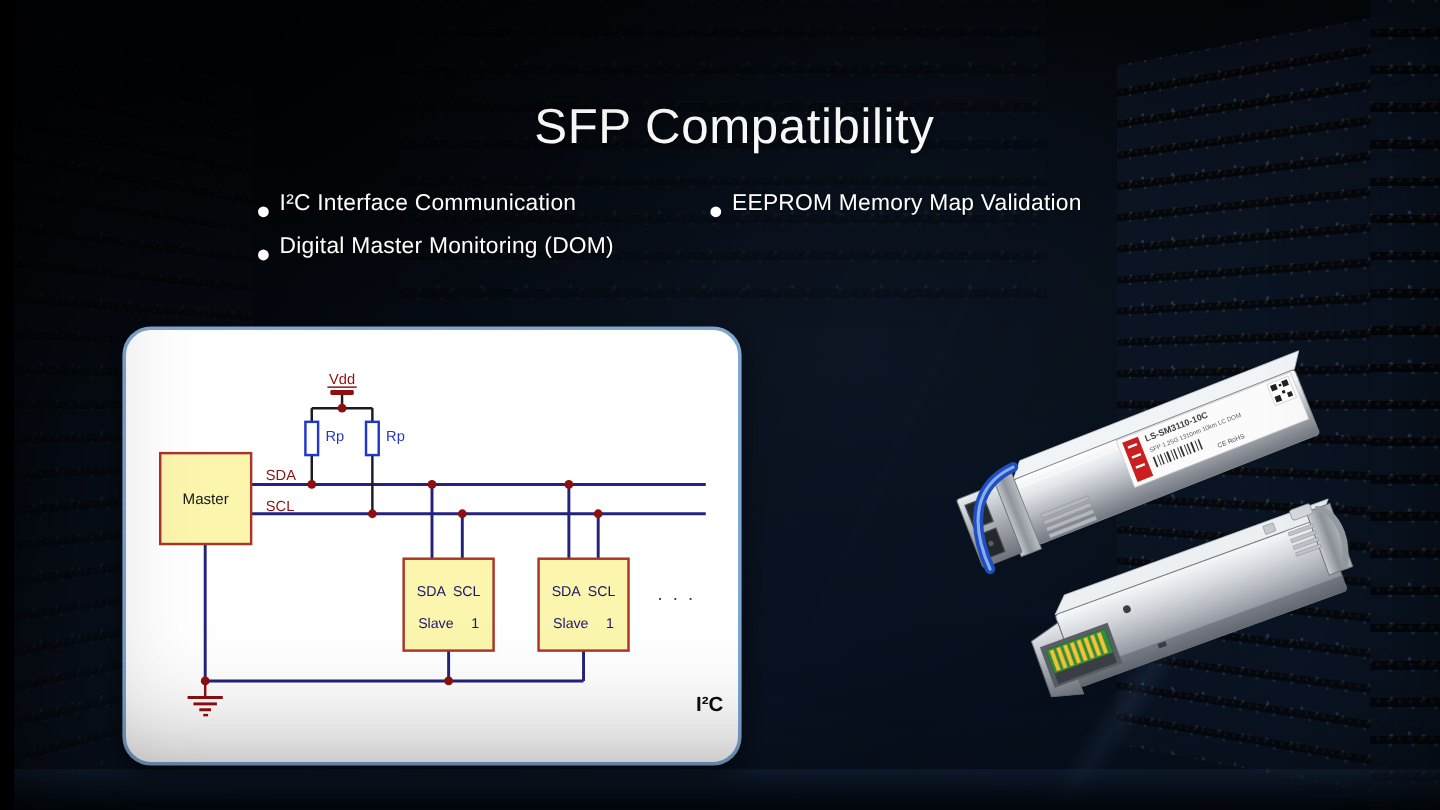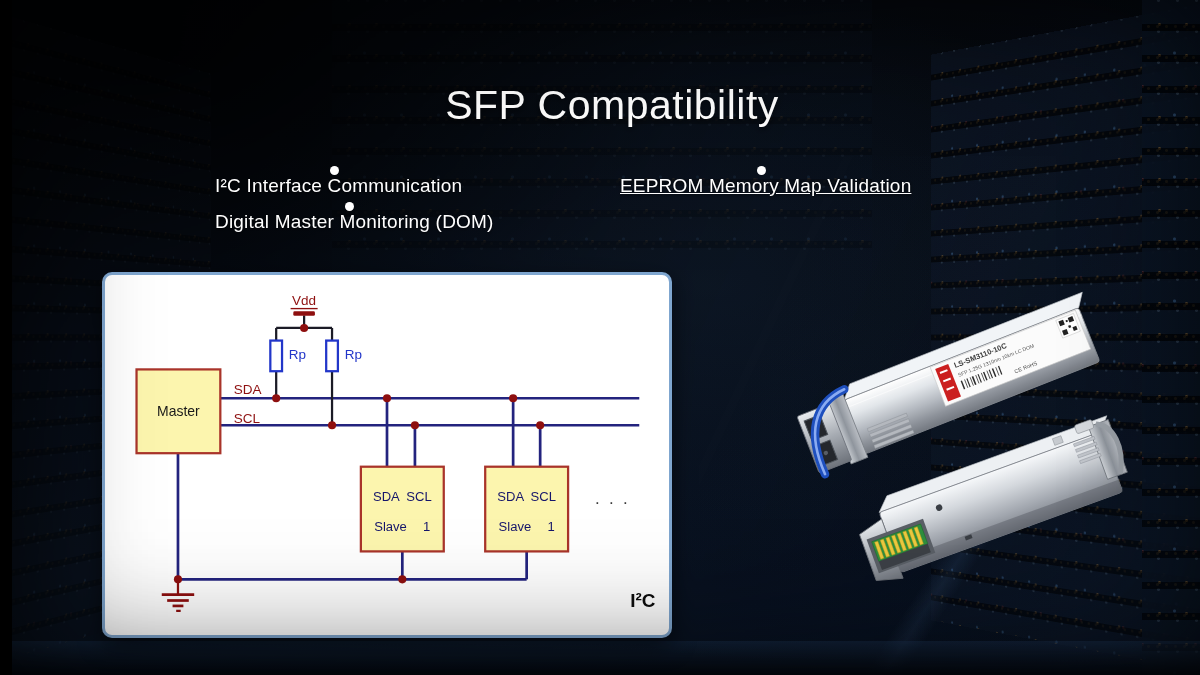--- a/index.html
+++ b/index.html
@@ -43,30 +43,30 @@
     position:absolute;left:0;right:0;bottom:0;height:34px;
     background:linear-gradient(180deg, rgba(34,62,98,.35), rgba(4,8,15,.95));
   }
   .vignette{position:absolute;inset:0;box-shadow:inset 0 0 130px rgba(0,0,0,.75);pointer-events:none;}
   
   .title{
     position:absolute;left:0;top:82px;width:1200px;text-align:center;
     color:#fff;font-size:41px;font-weight:500;letter-spacing:.5px;
     text-shadow:0 2px 6px rgba(0,0,0,.6);
   }
-  .bullet-row{position:absolute;display:flex;align-items:center;color:#fff;font-size:19px;letter-spacing:.2px;text-shadow:0 1px 3px rgba(0,0,0,.7);flex-direction:column;}
+  .bullet-row{position:absolute;display:flex;align-items:flex-end;color:#fff;font-size:19px;letter-spacing:.2px;text-shadow:0 1px 3px rgba(0,0,0,.7);}
   .bullet-dot{width:9px;height:9px;border-radius:50%;background:#fff;margin:7px 9px 0 0;flex:0 0 auto;}
   .b-l1{left:203px;top:159px;}
   .b-l2{left:203px;top:195px;}
-  .b-r1{left:608px;top:159px;text-decoration:underline;}
+  .b-r1{left:580px;top:159px;}
   .b-r2{left:591px;top:195px;}
   
   .panel{
-    position:absolute;left:90px;top:272px;width:570px;height:366px;box-sizing:border-box;
-    background:#fff;border:3px solid #7fa6cf;border-radius:10px;
+    position:absolute;left:90px;top:272px;width:516px;height:366px;box-sizing:border-box;
+    background:#fff;border:3px solid #7fa6cf;border-radius:24px;
     box-shadow:0 8px 22px rgba(0,0,0,.55);
   }
   .panel svg{position:absolute;inset:0;width:100%;height:100%;}
   .dg-text{font-family:"Liberation Sans","DejaVu Sans",sans-serif;}
   
   .sfp-art{position:absolute;left:770px;top:265px;width:430px;height:370px;}
 </style>
 </head>
 <body>
 

